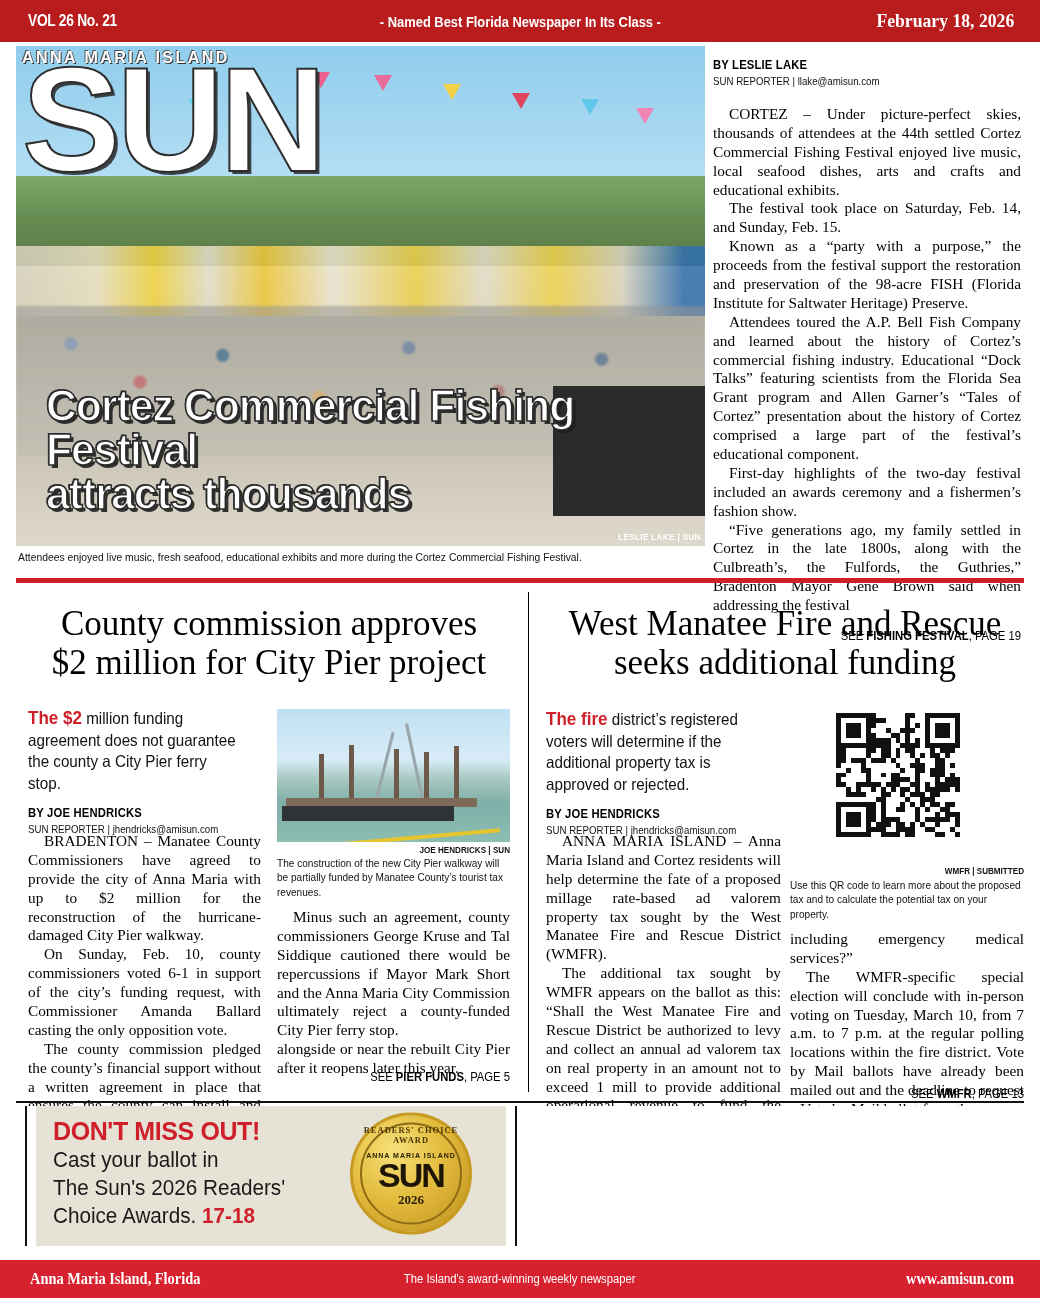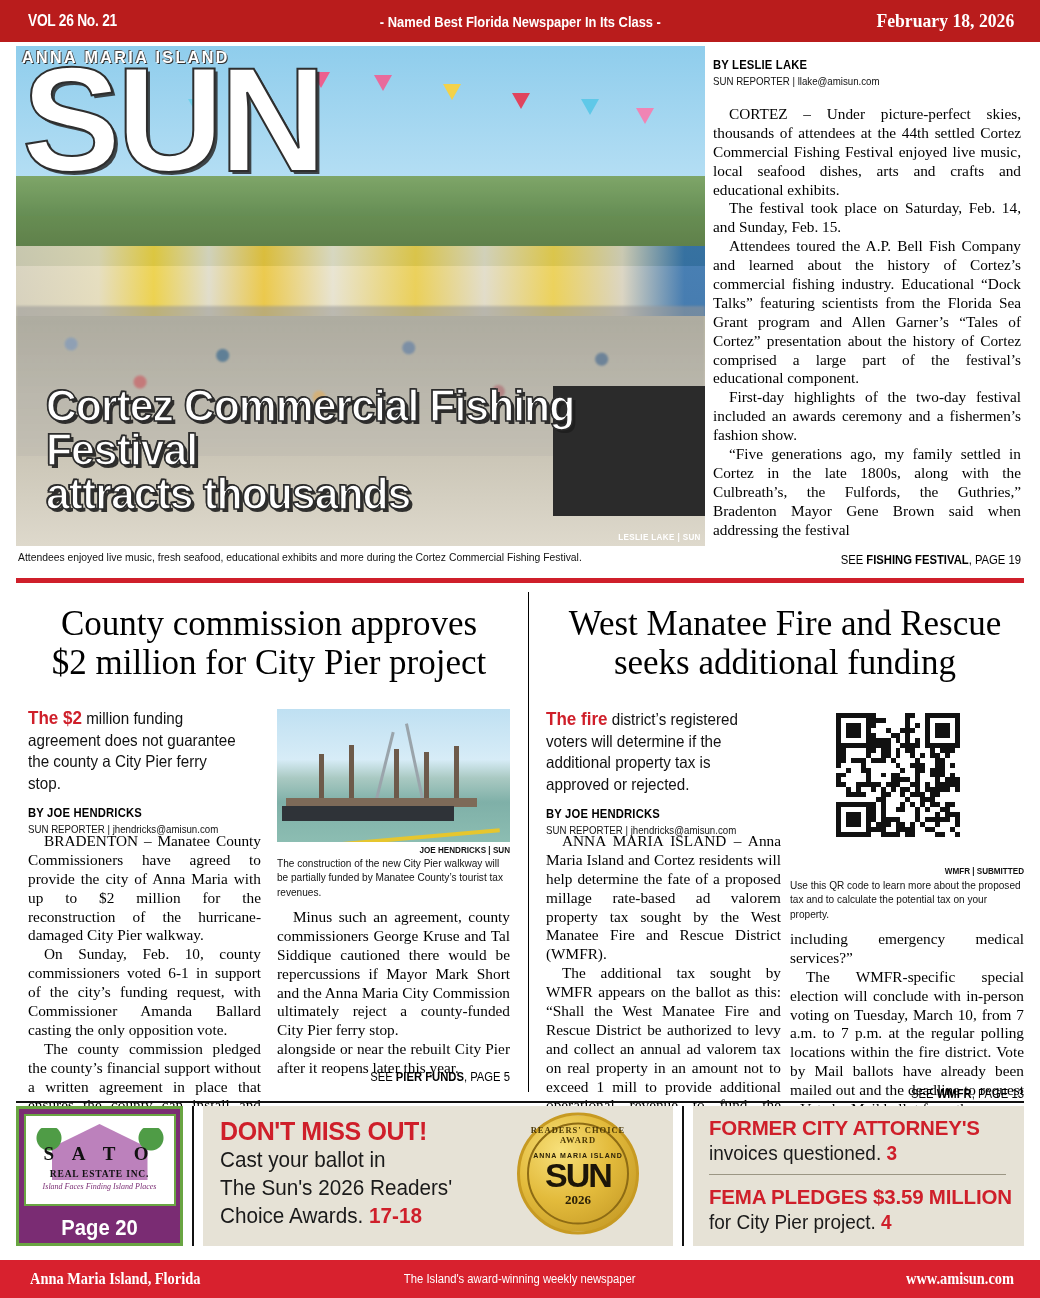--- a/index.html
+++ b/index.html
@@ -341,20 +341,21 @@
   </div>
 
   <div class="hero-caption">Attendees enjoyed live music, fresh seafood, educational exhibits and more during  the Cortez Commercial Fishing Festival.</div>
 
   <div class="lead-col">
     <div class="byline">BY LESLIE LAKE</div>
     <div class="byline-sub">SUN REPORTER | llake@amisun.com</div>
     <div class="body-text" style="margin-top:18px;">
       <p>CORTEZ – Under picture-perfect skies, thousands of attendees at the 44th settled Cortez Commercial Fishing Festival enjoyed live music, local seafood dishes, arts and crafts and educational exhibits.</p>
       <p>The festival took place on Saturday, Feb. 14, and Sunday, Feb. 15.</p>
+      <p>Known as a “party with a purpose,” the proceeds from the festival support the restoration and preservation of the 98-acre FISH (Florida Institute for Saltwater Heritage) Preserve.</p>
       <p>Attendees toured the A.P. Bell Fish Company and learned about the history of Cortez’s commercial fishing industry. Educational “Dock Talks” featuring scientists from the Florida Sea Grant program and Allen Garner’s “Tales of Cortez” presentation about the history of Cortez comprised a large part of the festival’s educational component.</p>
       <p>First-day highlights of the two-day festival included an awards ceremony and a fishermen’s fashion show.</p>
       <p>“Five generations ago, my family settled in Cortez in the late 1800s, along with the Culbreath’s, the Fulfords, the Guthries,” Bradenton Mayor Gene Brown said when addressing the festival</p>
     </div>
     <div class="jump" style="margin-top:14px;">
       <span>SEE </span><b>FISHING FESTIVAL</b><span>, PAGE 19</span>
     </div>
   </div>
 
   <div class="rule-red" style="top:578px;"></div>
@@ -751,31 +752,20 @@
     <p>The WMFR-specific special election will conclude with in-person voting on Tuesday, March 10, from 7 a.m. to 7 p.m. at the regular polling locations within the fire district. Vote by Mail ballots have already been mailed out and the deadline to request a Vote by Mail ballot from the</p>
   </div>
   <div class="jump" style="position:absolute; left:790px; top:1077px; width:234px;">
     <span>SEE </span><b>WMFR</b><span>, PAGE 13</span>
   </div>
 
   <div class="hr-thin" style="left:16px; top:1101px; width:1008px; height:2px; background:#111;"></div>
 
   <div class="promo">
 
-    <div class="sato">
-      <div class="logo">
-        <div class="house"></div>
-        <div class="palm" style="left:10px;"></div>
-        <div class="palm" style="right:10px;"></div>
-        <div class="satoword">S A T O</div>
-        <div class="satosub">REAL ESTATE INC.</div>
-        <div class="satotag">Island Faces Finding Island Places</div>
-      </div>
-      <div class="page20">Page 20</div>
-    </div>
 
     <div class="promo-sep"></div>
 
     <div class="promo-mid">
       <div class="l1">DON'T MISS OUT!</div>
       <div class="l2">Cast your ballot in</div>
       <div class="l3">The Sun's 2026 Readers'</div>
       <div class="l4"><span>Choice Awards. </span><b>17-18</b></div>
     </div>
 
@@ -784,31 +774,20 @@
         <div class="ring"></div>
         <div class="arc-top">READERS' CHOICE AWARD</div>
         <div class="ami">ANNA MARIA ISLAND</div>
         <div class="sunword">SUN</div>
         <div class="yr">2026</div>
       </div>
     </div>
 
     <div class="promo-sep"></div>
 
-    <div class="promo-right">
-      <div>
-        <div class="h">FORMER CITY ATTORNEY'S</div>
-        <div class="s"><span>invoices questioned. </span><b>3</b></div>
-      </div>
-      <div class="divline"></div>
-      <div>
-        <div class="h">FEMA PLEDGES $3.59 MILLION</div>
-        <div class="s"><span>for City Pier project. </span><b>4</b></div>
-      </div>
-    </div>
   </div>
 
   <div class="footer">
     <div class="left">Anna Maria Island, Florida</div>
     <div class="center"><span>The Island's award-winning weekly newspaper</span></div>
     <div class="right">www.amisun.com</div>
   </div>
 
 </div>
 

